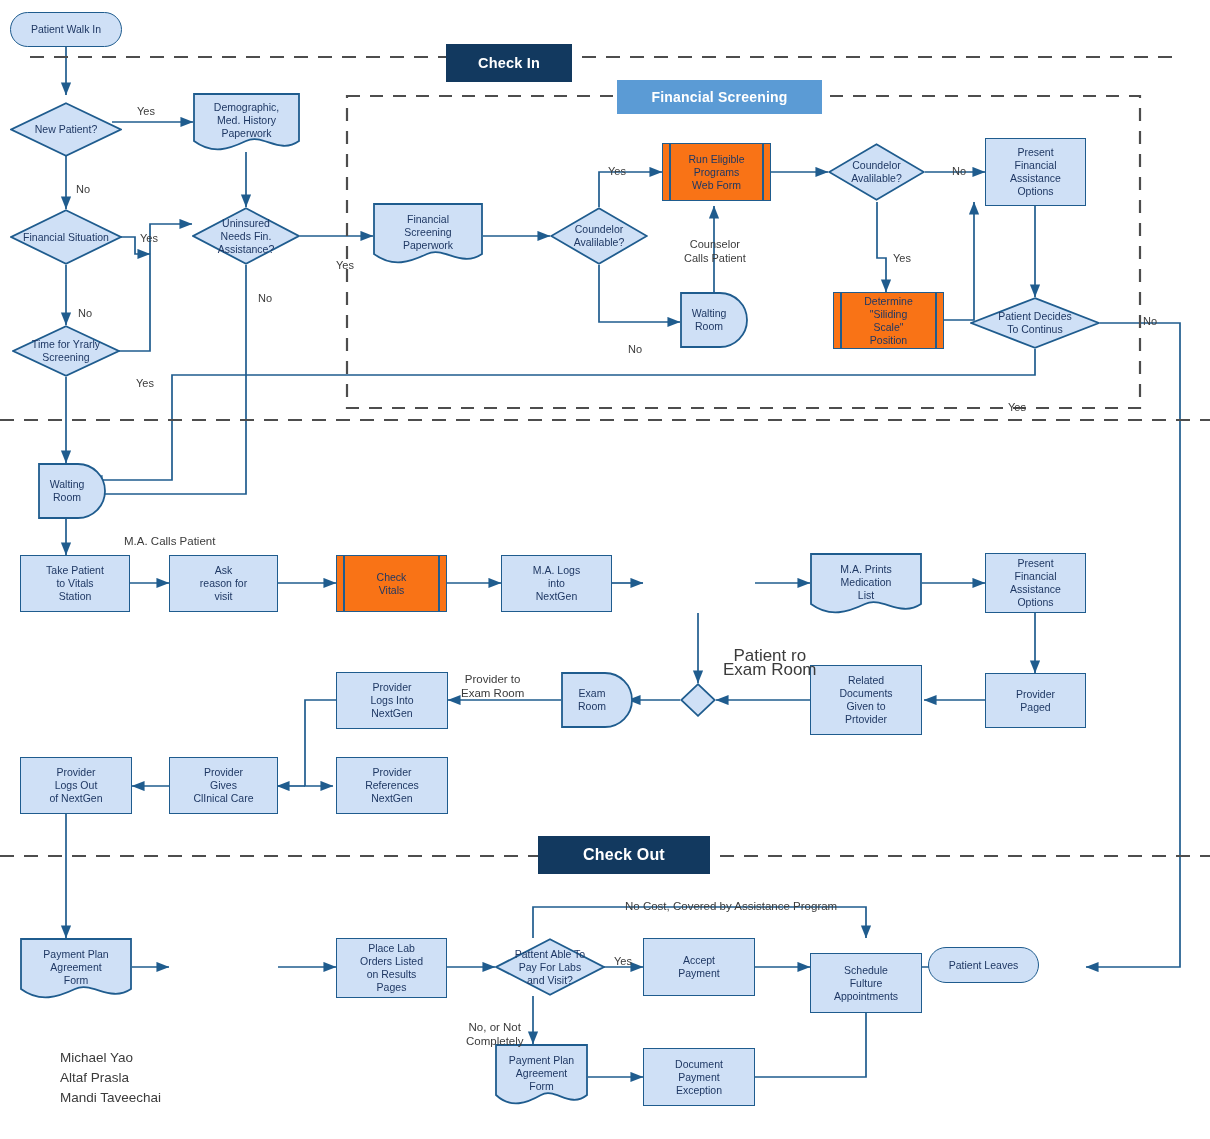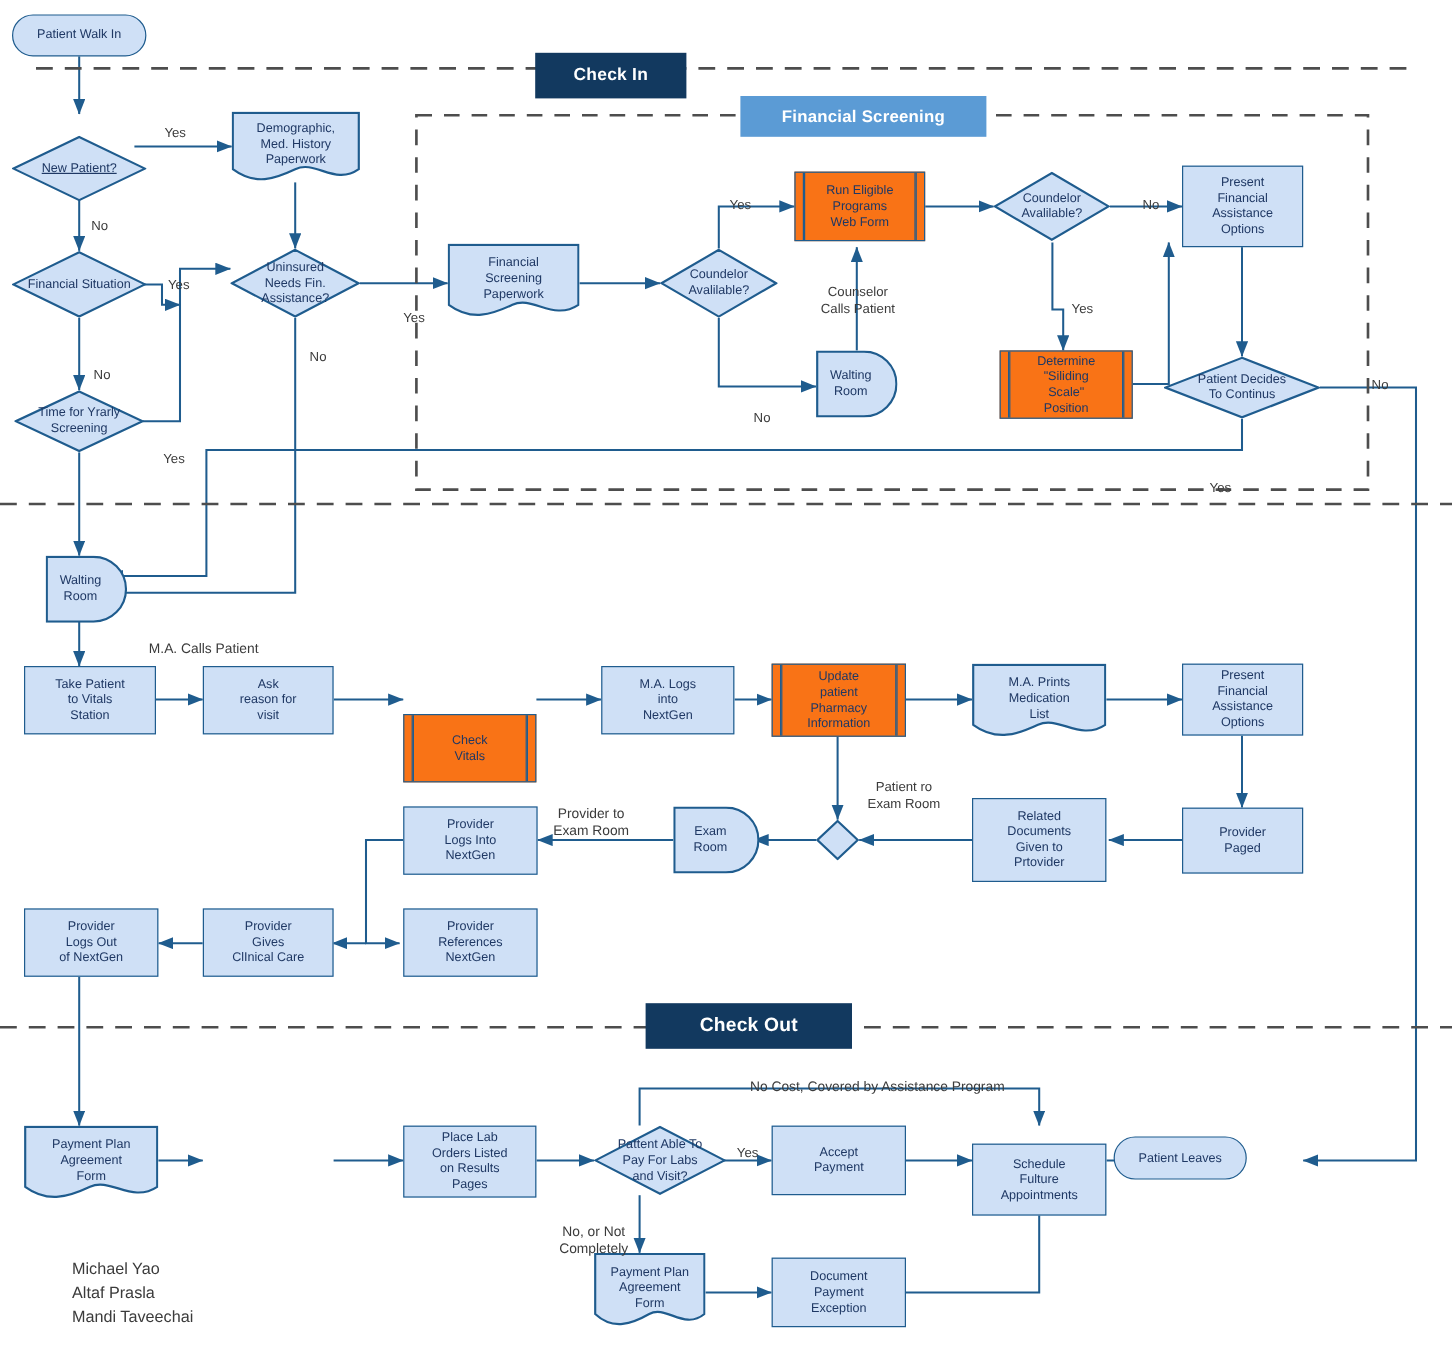--- a/index.html
+++ b/index.html
@@ -157,21 +157,21 @@
       <line x1="0" y1="856" x2="1210" y2="856"></line>
     </g>
 
     <rect x="347" y="96" width="793" height="312" fill="none" stroke="#4d4d4d" stroke-width="2.2" stroke-dasharray="13,10"></rect>
   </svg>
 
   <div class="node term" style="left:10px;top:12px;width:112px;height:35px;">
     <span class="lbl">Patient Walk In</span>
   </div>
 
-  <div class="node dia" style="left:10px;top:113px;width:112px;height:55px;text-decoration:underline;">
+  <div class="node dia" style="left:10px;top:102px;width:112px;height:55px;">
     <svg class="dshape" viewBox="0 0 112 55" preserveAspectRatio="none">
         <polygon points="56,1.2 110.8,27.5 56,53.8 1.2,27.5" fill="#cfe0f6" stroke="#1f5c8e" stroke-width="1.8"></polygon>
       </svg>
     <span class="lbl">New Patient?</span>
   </div>
 
   <div class="node doc" style="left:193px;top:93px;width:107px;height:60px;">
     <svg class="dshape" viewBox="0 0 107 60" preserveAspectRatio="none">
         <path d="M1,1 H106 V48 C86,62 70,40 53,48 C36,56 20,62 1,48 Z" fill="#cfe0f6" stroke="#1f5c8e" stroke-width="1.8"></path>
       </svg>
@@ -276,34 +276,28 @@
   <div class="node proc" style="left:20px;top:555px;width:110px;height:57px;">
     <span class="lbl">Take Patient
 to Vitals
 Station</span>
   </div>
   <div class="node proc" style="left:169px;top:555px;width:109px;height:57px;">
     <span class="lbl">Ask
 reason for
 visit</span>
   </div>
-  <div class="node predef" style="left:336px;top:555px;width:111px;height:57px;margin-top:40px;">
+  <div class="node predef" style="left:336px;top:555px;width:111px;height:57px;">
     <span class="lbl">Check
 Vitals</span>
   </div>
   <div class="node proc" style="left:501px;top:555px;width:111px;height:57px;">
     <span class="lbl">M.A. Logs
 into
 NextGen</span>
-  </div>
-  <div class="node predef" style="left:643px;top:553px;width:112px;height:61px;">
-    <span class="lbl">Update
-patient
-Pharmacy
-Information</span>
   </div>
   <div class="node doc" style="left:810px;top:553px;width:112px;height:64px;">
     <svg class="dshape" viewBox="0 0 112 64" preserveAspectRatio="none">
         <path d="M1,1 H111 V51 C90,65 72,43 55,51 C38,59 20,65 1,51 Z" fill="#cfe0f6" stroke="#1f5c8e" stroke-width="1.8"></path>
       </svg>
     <span class="lbl" style="margin-top:-5px;">M.A. Prints
 Medication
 List</span>
   </div>
   <div class="node proc" style="left:985px;top:553px;width:101px;height:60px;">
@@ -439,21 +433,21 @@
   <div class="flabel" style="left:952px;top:150px;">
     <span>No</span></div>
   <div class="flabel" style="left:893px;top:237px;">
     <span>Yes</span></div>
   <div class="flabel" style="left:1143px;top:300px;">
     <span>No</span></div>
   <div class="flabel" style="left:1008px;top:386px;">
     <span>Yes</span></div>
   <div class="flabel" style="left:124px;top:520px;font-size:11.5px;">
     <span>M.A. Calls Patient</span></div>
-  <div class="flabel" style="left:723px;top:635px;text-align:center;font-size:11px;">
+  <div class="flabel" style="left:723px;top:635px;text-align:center;font-size:17px;">
     <span>Patient ro
 Exam Room</span></div>
   <div class="flabel" style="left:461px;top:658px;text-align:center;font-size:11.5px;">
     <span>Provider to
 Exam Room</span></div>
   <div class="flabel" style="left:625px;top:885px;font-size:11.5px;">
     <span>No Cost, Covered by Assistance Program</span></div>
   <div class="flabel" style="left:614px;top:940px;">
     <span>Yes</span></div>
   <div class="flabel" style="left:466px;top:1006px;text-align:center;font-size:11.5px;">

